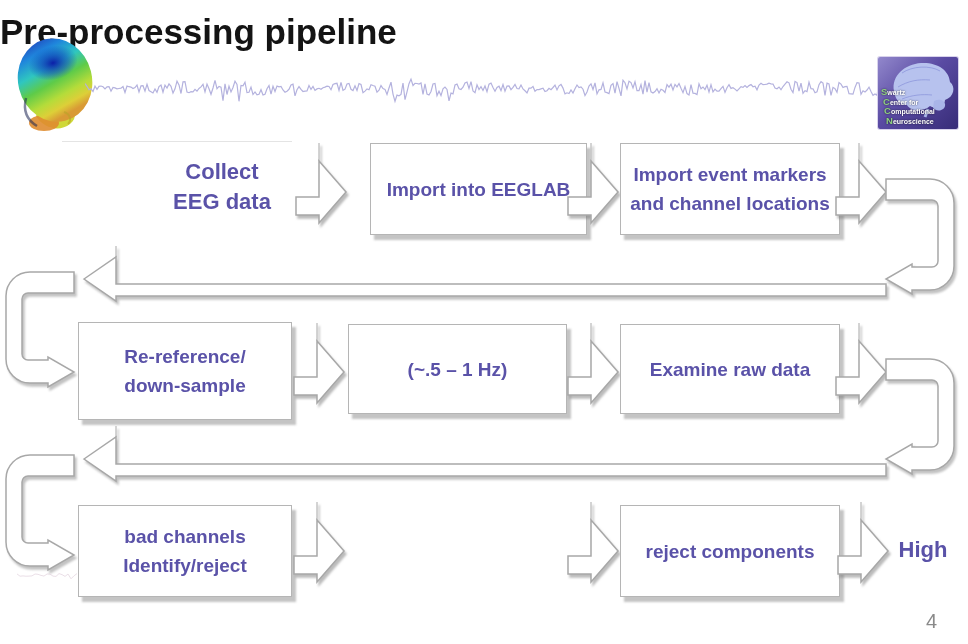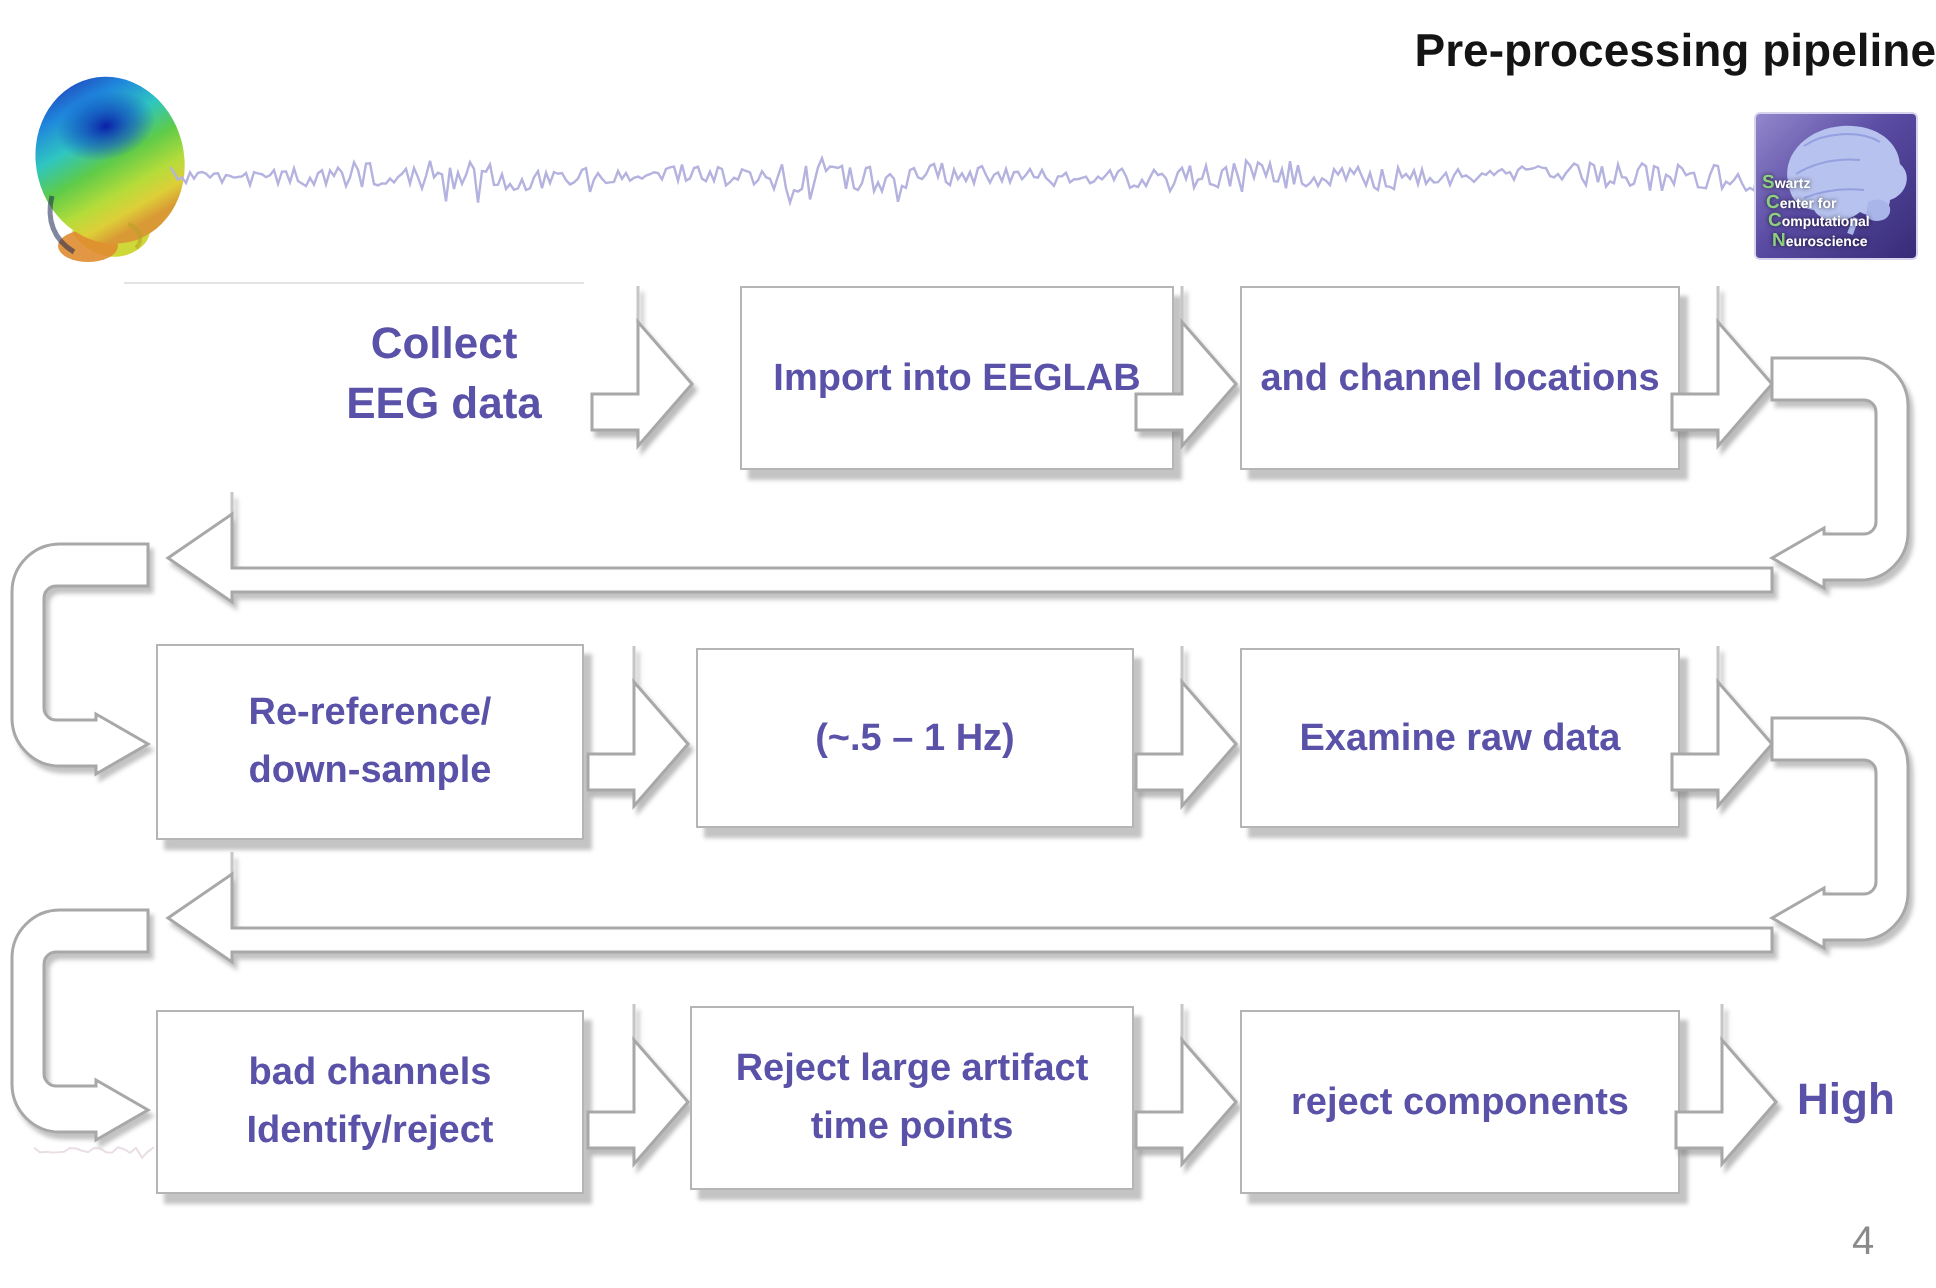--- a/index.html
+++ b/index.html
@@ -1,19 +1,19 @@
 <!DOCTYPE html>
 <html style="--title: #141414; --text-purple: #5a52a8; --box-border: #b5b5b5; --arrow-outline: #a8a8a8; --eeg-trace: #b4b2de; --page-number: #8a8a8a; --logo-green: #8fd080;"><head>
 <meta charset="utf-8">
 <style>
   html,body{margin:0;padding:0;background:#ffffff;}
   .slide{position:relative;width:968px;height:644px;background:#fff;overflow:hidden;
          font-family:"Liberation Sans",sans-serif;}
-  .title{position:absolute;top:12px;left:0;right:0;text-align:right;
-         font-size:23px;font-weight:bold;color:var(--title,#141414);}
+  .title{position:absolute;top:12px;left:0;right:0;text-align:left;
+         font-size:35px;font-weight:bold;color:var(--title,#141414);}
   
   .flow-box{position:absolute;background:#fff;border:1.5px solid var(--box-border,#b5b5b5);
             box-shadow:4px 5px 2px rgba(125,125,125,.45);
             display:flex;flex-direction:column;justify-content:center;align-items:center;
             text-align:center;color:var(--text-purple,#5a52a8);
             font-weight:bold;font-size:19px;line-height:29px;}
   .start-label,.done-label{position:absolute;color:var(--text-purple,#5a52a8);
             font-weight:bold;font-size:22px;line-height:30px;text-align:center;}
   
   .arrow-sm{position:absolute;width:52px;height:86px;overflow:visible;
@@ -112,20 +112,21 @@
   <div class="flow-box" style="left:370px;top:143px;width:215px;height:90px">
     <div>Import into EEGLAB</div>
   </div>
 
   <svg class="arrow-sm" style="left:568px;top:141px" viewBox="0 0 52 86">
     <line class="tick" x1="23" y1="2" x2="23" y2="20"></line>
     <polygon class="arrow-shape" points="0,56 23,56 23,20 50,51 23,82 23,74 0,74"></polygon>
   </svg>
 
   <div class="flow-box" style="left:620px;top:143px;width:218px;height:90px">
+    <div>Import event markers</div>
     <div>and channel locations</div>
   </div>
 
   <svg class="arrow-sm" style="left:836px;top:141px" viewBox="0 0 52 86">
     <line class="tick" x1="23" y1="2" x2="23" y2="20"></line>
     <polygon class="arrow-shape" points="0,56 23,56 23,20 50,51 23,82 23,74 0,74"></polygon>
   </svg>
 
   <svg class="elbow" style="left:880px;top:172px;width:88px;height:130px" viewBox="0 0 88 130">
     <path class="arrow-shape" d="M6,7 L50,7 A24,24 0 0 1 74,31 L74,94 A24,24 0 0 1 50,118 L32,118 L32,122 L6,107 L32,92 L32,95 L52,95 A6,6 0 0 0 58,89 L58,34 A6,6 0 0 0 52,28 L6,28 Z"></path>
@@ -184,24 +185,20 @@
   <div class="flow-box" style="left:78px;top:505px;width:212px;height:90px">
     <div>bad channels</div>
     <div>Identify/reject</div>
   </div>
 
   <svg class="arrow-sm" style="left:294px;top:500px" viewBox="0 0 52 86">
     <line class="tick" x1="23" y1="2" x2="23" y2="20"></line>
     <polygon class="arrow-shape" points="0,56 23,56 23,20 50,51 23,82 23,74 0,74"></polygon>
   </svg>
 
-  <div class="flow-box" style="left:345px;top:503px;width:220px;height:90px">
-    <div>Reject large artifact</div>
-    <div>time points</div>
-  </div>
 
   <svg class="arrow-sm" style="left:568px;top:500px" viewBox="0 0 52 86">
     <line class="tick" x1="23" y1="2" x2="23" y2="20"></line>
     <polygon class="arrow-shape" points="0,56 23,56 23,20 50,51 23,82 23,74 0,74"></polygon>
   </svg>
 
   <div class="flow-box" style="left:620px;top:505px;width:218px;height:90px">
     <div>reject components</div>
   </div>
 

